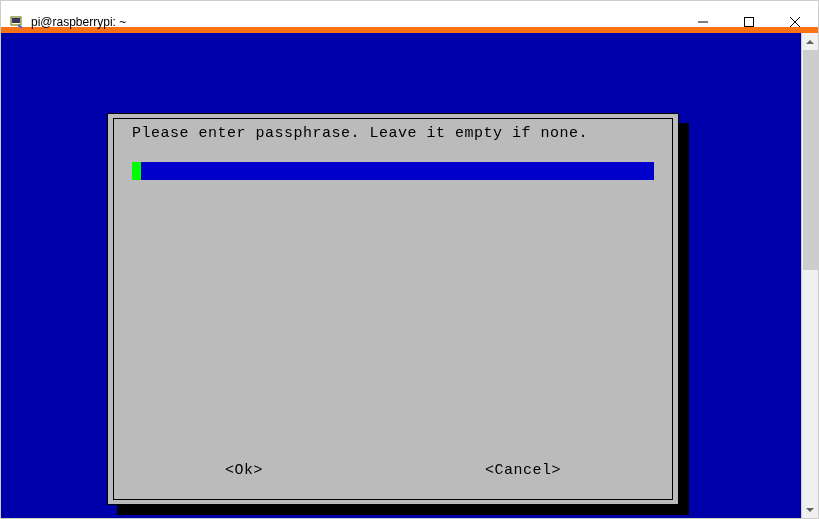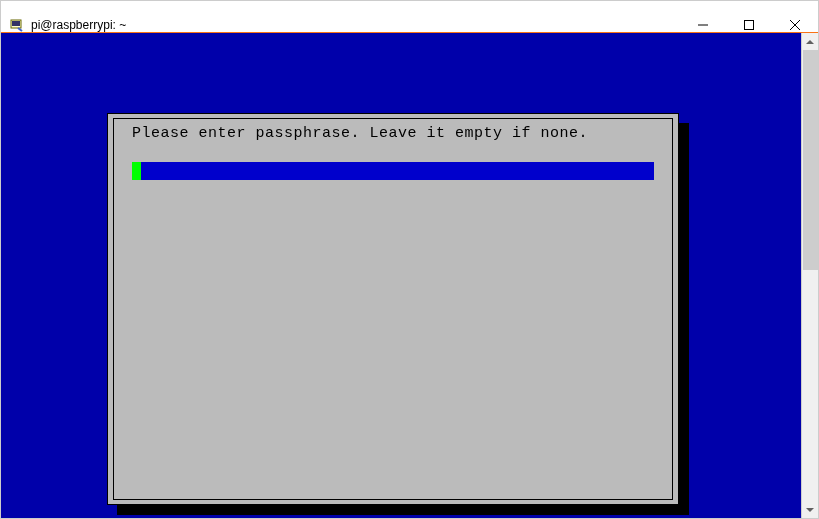--- a/index.html
+++ b/index.html
@@ -24,21 +24,21 @@
       flex-direction: column;
       background: #ffffff;
     }
     
     .titlebar {
       height: 32px;
       display: flex;
       align-items: center;
       padding: 16px 0 0 8px;
       background: #ffffff;
-      border-bottom: 1px solid #f97316;
+      border-bottom: 6px solid #f97316;
     }
     
     .titlebar-icon {
       width: 16px;
       height: 16px;
       margin-right: 6px;
       display: flex;
       align-items: center;
       justify-content: center;
     }
@@ -250,20 +250,24 @@
 
       <div class="dialog">
         <div class="dialog-inner">
 
           <div class="dialog-prompt">Please enter passphrase. Leave it empty if none.</div>
 
           <div class="input-field">
             <div class="input-cursor"></div>
           </div>
 
+          <div class="dialog-buttons">
+            <span class="dialog-button">&lt;Ok&gt;</span>
+            <span class="dialog-button">&lt;Cancel&gt;</span>
+          </div>
 
         </div>
       </div>
 
     </div>
 
     <div class="scrollbar">
       <div class="scrollbar-btn up">
         <span class="arrow-up"></span>
       </div>

